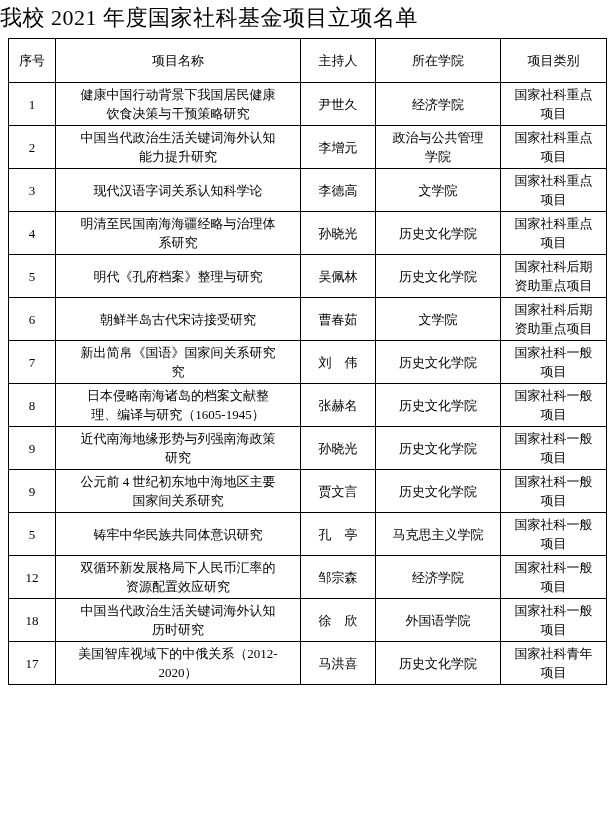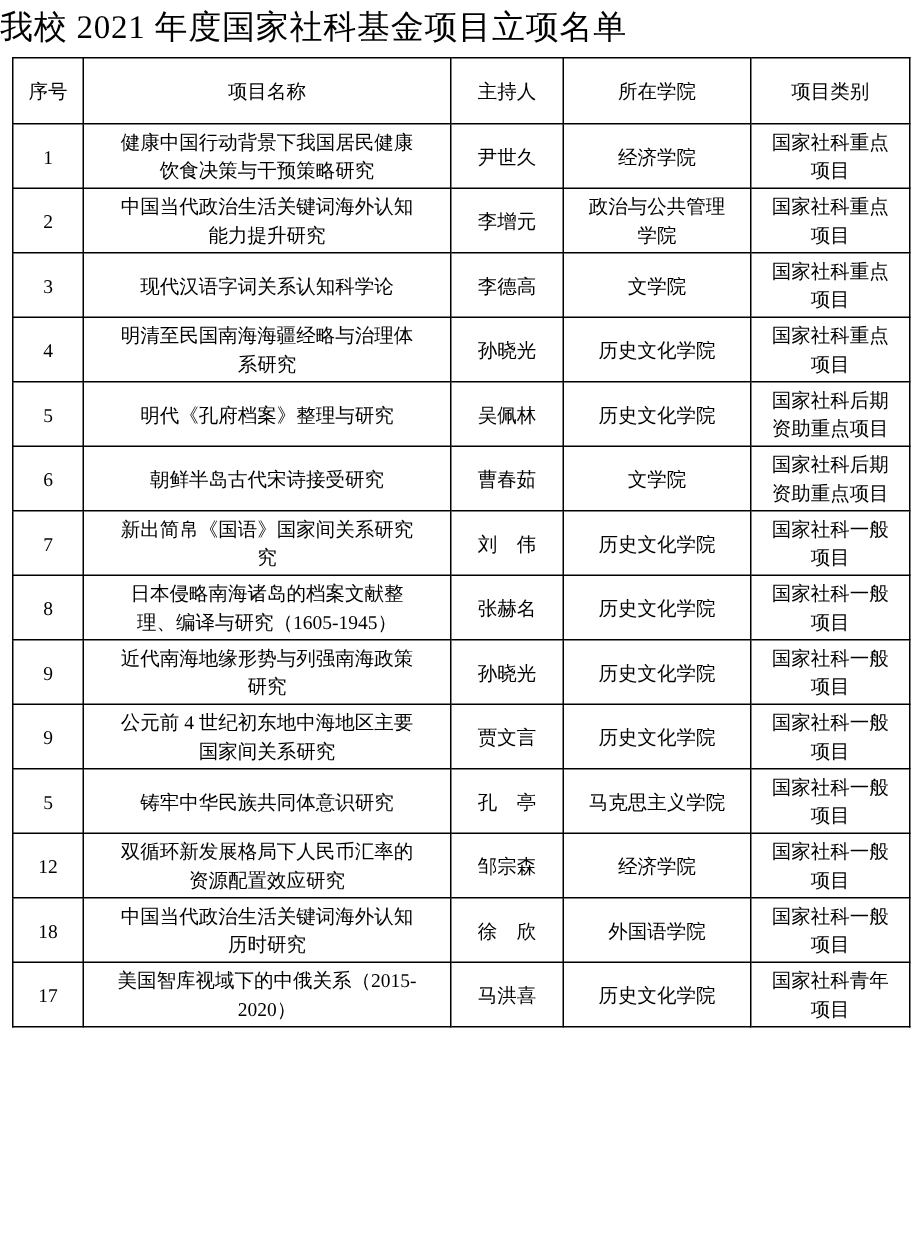--- a/index.html
+++ b/index.html
@@ -200,21 +200,21 @@
       <td>徐　欣</td>
       <td>外国语学院</td>
       <td>国家社科一般
 项目</td>
     </tr>
 
 
 
     <tr>
       <td>17</td>
-      <td>美国智库视域下的中俄关系（2015-
+      <td>美国智库视域下的中俄关系（2012-
 2020）</td>
       <td>马洪喜</td>
       <td>历史文化学院</td>
       <td>国家社科青年
 项目</td>
     </tr>
   </tbody>
   </table>
 
 </div>

